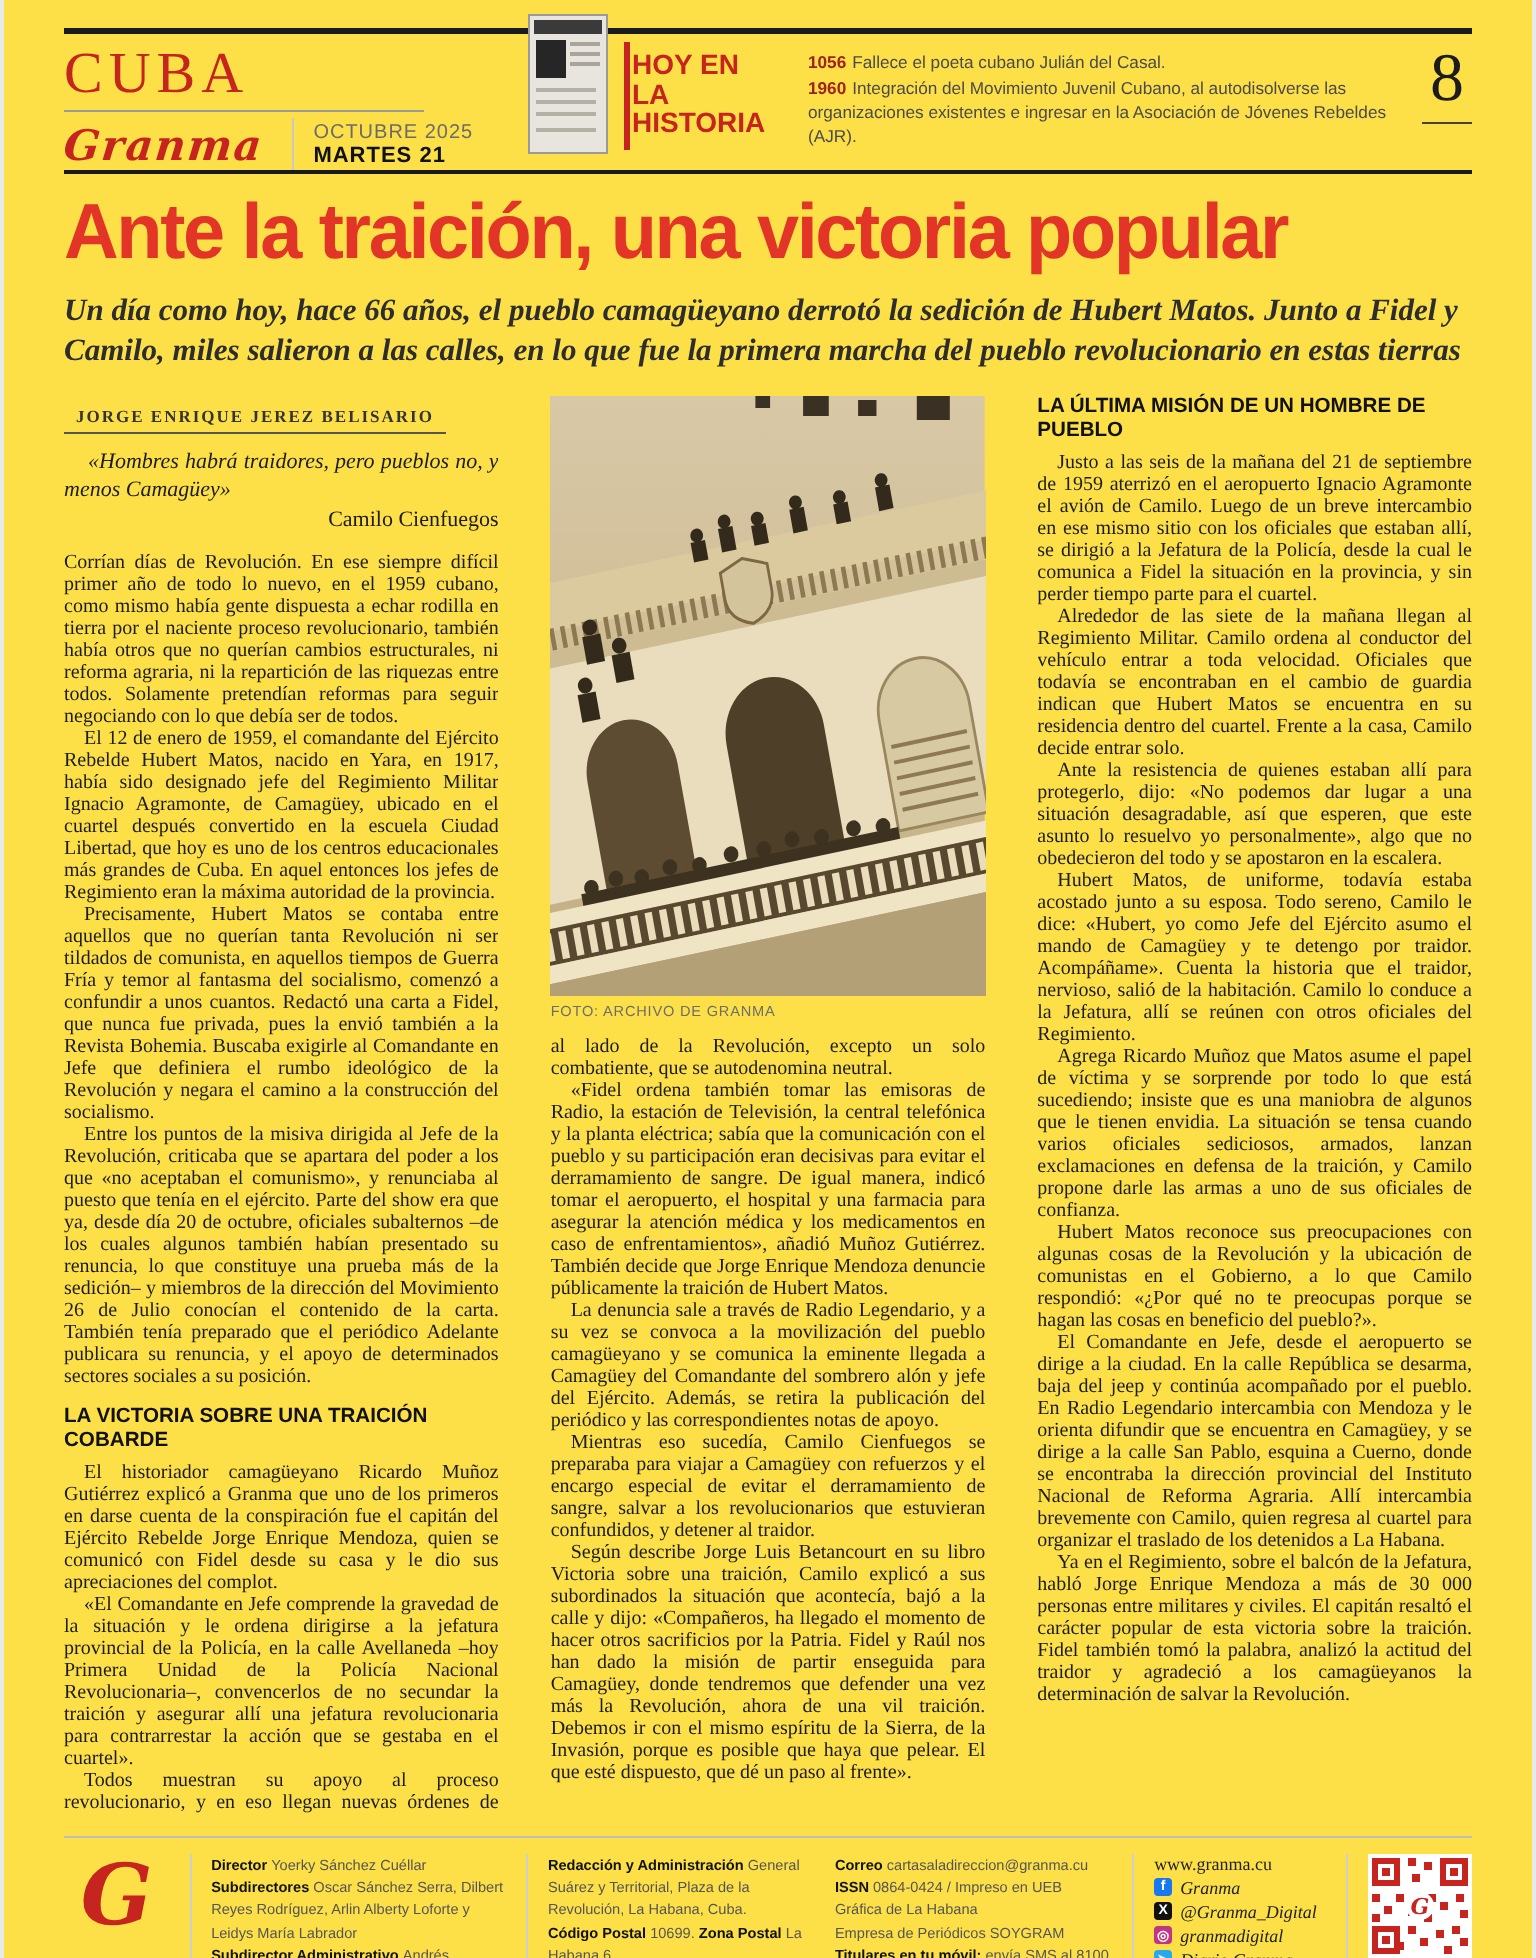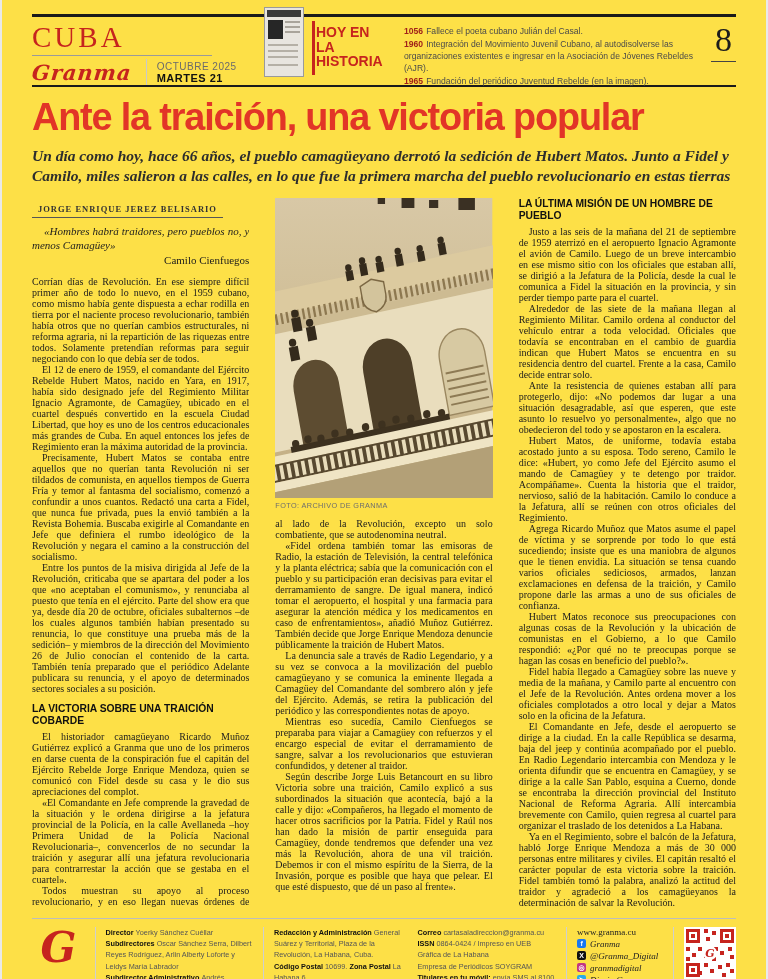--- a/index.html
+++ b/index.html
@@ -116,21 +116,20 @@
       <div class="t-wide" style="top:56px"></div>
     </div>
     <div class="redbar"></div>
     <div class="hist-title">
       <span>HOY EN LA</span><br>
       <span>HISTORIA</span>
     </div>
     <div class="hist-items">
       <div class="hist-item"><b class="hist-year">1056</b><span>Fallece el poeta cubano Julián del Casal.</span></div>
       <div class="hist-item"><b class="hist-year">1960</b><span>Integración del Movimiento Juvenil Cubano, al autodisolverse las organizaciones existentes e ingresar en la Asociación de Jóvenes Rebeldes (AJR).</span></div>
-      <div class="hist-item"><b class="hist-year">1965</b><span>Fundación del periódico Juventud Rebelde (en la imagen).</span></div>
     </div>
     <div class="pagenum-wrap">
       <span class="pagenum">8</span>
     </div>
   </header>
 
   <div class="midline"></div>
 
   <h1 class="headline">Ante la traición, una victoria popular</h1>
   <p class="deck">Un día como hoy, hace 66 años, el pueblo camagüeyano derrotó la sedición de Hubert Matos. Junto a Fidel y Camilo, miles salieron a las calles, en lo que fue la primera marcha del pueblo revolucionario en estas tierras</p>
@@ -242,21 +241,20 @@
 
     <div class="col">
       <h3 class="subhead top">LA ÚLTIMA MISIÓN DE UN HOMBRE DE PUEBLO</h3>
       <div class="pgroup">
           <p>Justo a las seis de la mañana del 21 de septiembre de 1959 aterrizó en el aeropuerto Ignacio Agramonte el avión de Camilo. Luego de un breve intercambio en ese mismo sitio con los oficiales que estaban allí, se dirigió a la Jefatura de la Policía, desde la cual le comunica a Fidel la situación en la provincia, y sin perder tiempo parte para el cuartel.</p>
           <p>Alrededor de las siete de la mañana llegan al Regimiento Militar. Camilo ordena al conductor del vehículo entrar a toda velocidad. Oficiales que todavía se encontraban en el cambio de guardia indican que Hubert Matos se encuentra en su residencia dentro del cuartel. Frente a la casa, Camilo decide entrar solo.</p>
           <p>Ante la resistencia de quienes estaban allí para protegerlo, dijo: «No podemos dar lugar a una situación desagradable, así que esperen, que este asunto lo resuelvo yo personalmente», algo que no obedecieron del todo y se apostaron en la escalera.</p>
           <p>Hubert Matos, de uniforme, todavía estaba acostado junto a su esposa. Todo sereno, Camilo le dice: «Hubert, yo como Jefe del Ejército asumo el mando de Camagüey y te detengo por traidor. Acompáñame». Cuenta la historia que el traidor, nervioso, salió de la habitación. Camilo lo conduce a la Jefatura, allí se reúnen con otros oficiales del Regimiento.</p>
           <p>Agrega Ricardo Muñoz que Matos asume el papel de víctima y se sorprende por todo lo que está sucediendo; insiste que es una maniobra de algunos que le tienen envidia. La situación se tensa cuando varios oficiales sediciosos, armados, lanzan exclamaciones en defensa de la traición, y Camilo propone darle las armas a uno de sus oficiales de confianza.</p>
           <p>Hubert Matos reconoce sus preocupaciones con algunas cosas de la Revolución y la ubicación de comunistas en el Gobierno, a lo que Camilo respondió: «¿Por qué no te preocupas porque se hagan las cosas en beneficio del pueblo?».</p>
-          <p>Fidel había llegado a Camagüey sobre las nueve y media de la mañana, y Camilo parte al encuentro con el Jefe de la Revolución. Antes ordena mover a los oficiales complotados a otro local y dejar a Matos solo en la oficina de la Jefatura.</p>
           <p>El Comandante en Jefe, desde el aeropuerto se dirige a la ciudad. En la calle República se desarma, baja del jeep y continúa acompañado por el pueblo. En Radio Legendario intercambia con Mendoza y le orienta difundir que se encuentra en Camagüey, y se dirige a la calle San Pablo, esquina a Cuerno, donde se encontraba la dirección provincial del Instituto Nacional de Reforma Agraria. Allí intercambia brevemente con Camilo, quien regresa al cuartel para organizar el traslado de los detenidos a La Habana.</p>
           <p>Ya en el Regimiento, sobre el balcón de la Jefatura, habló Jorge Enrique Mendoza a más de 30 000 personas entre militares y civiles. El capitán resaltó el carácter popular de esta victoria sobre la traición. Fidel también tomó la palabra, analizó la actitud del traidor y agradeció a los camagüeyanos la determinación de salvar la Revolución.</p>
         </div>
     </div>
 
   </div>
 
   <div class="footrule"></div>
 
   <footer class="footer">

